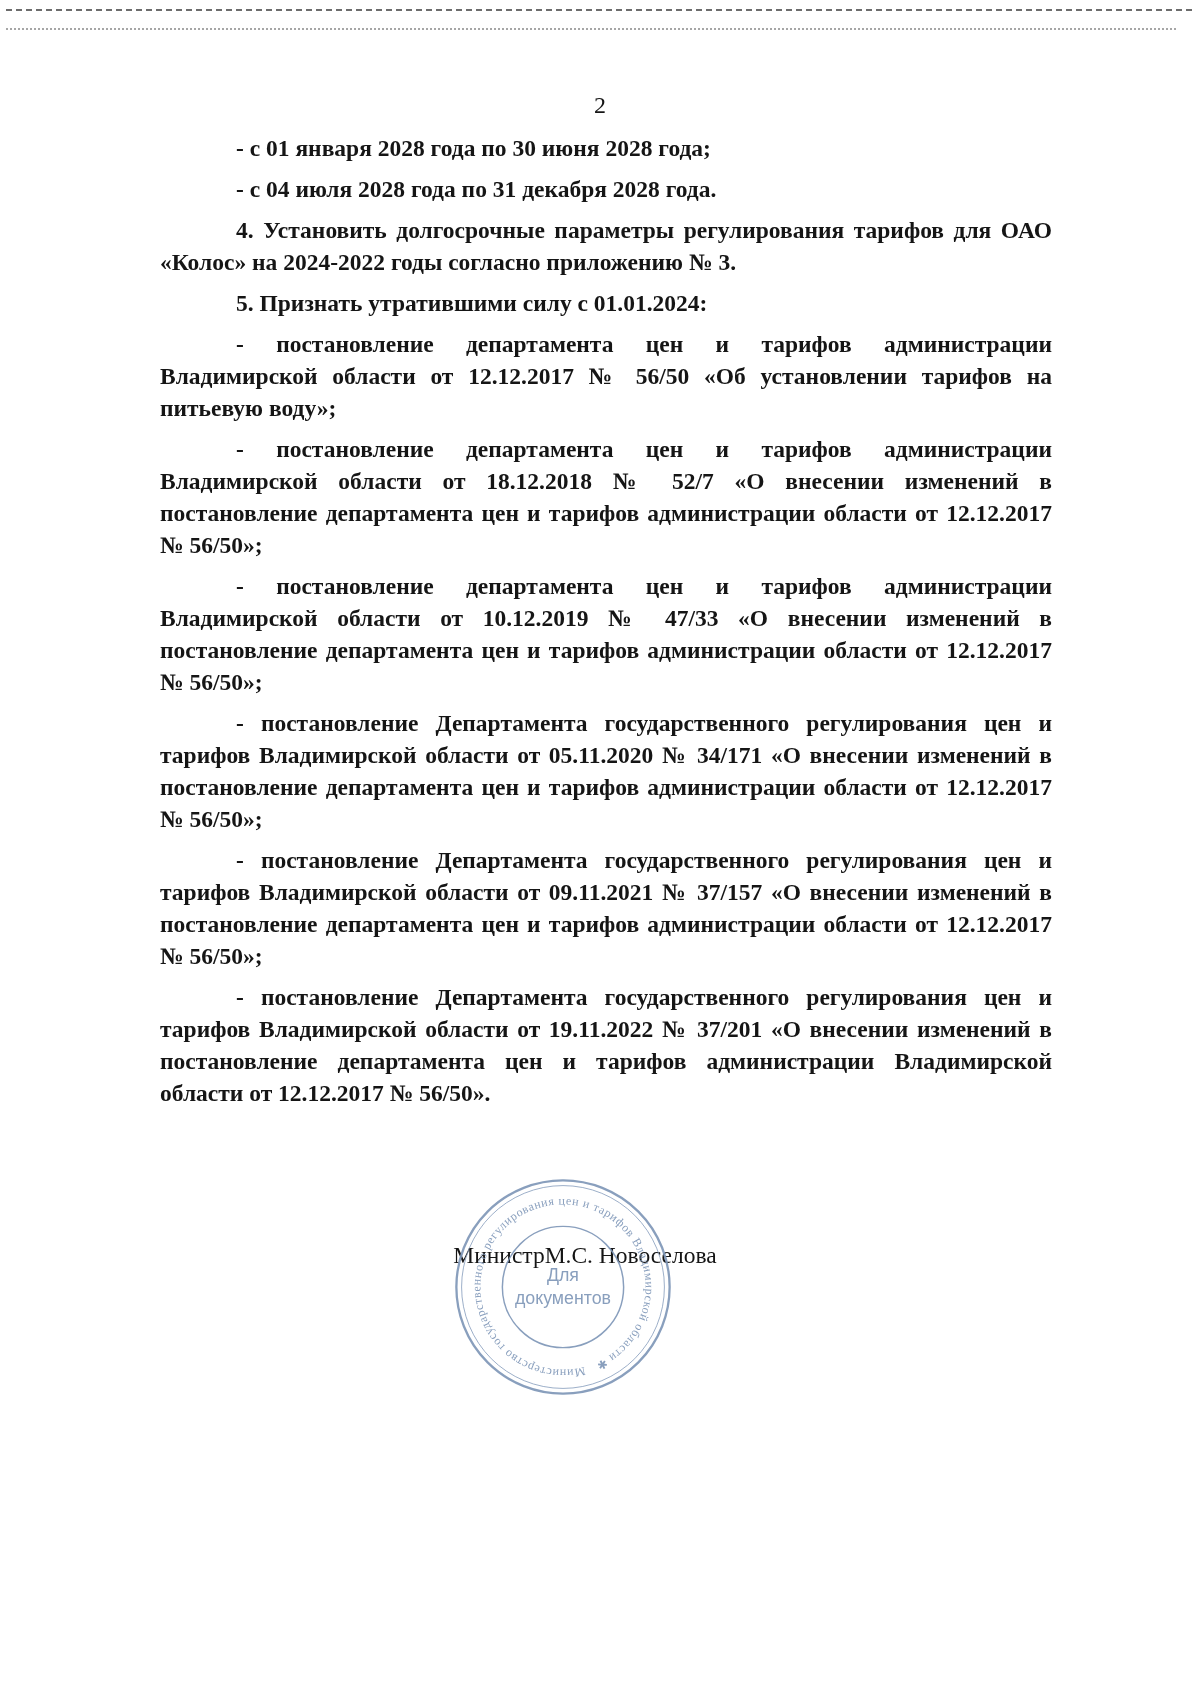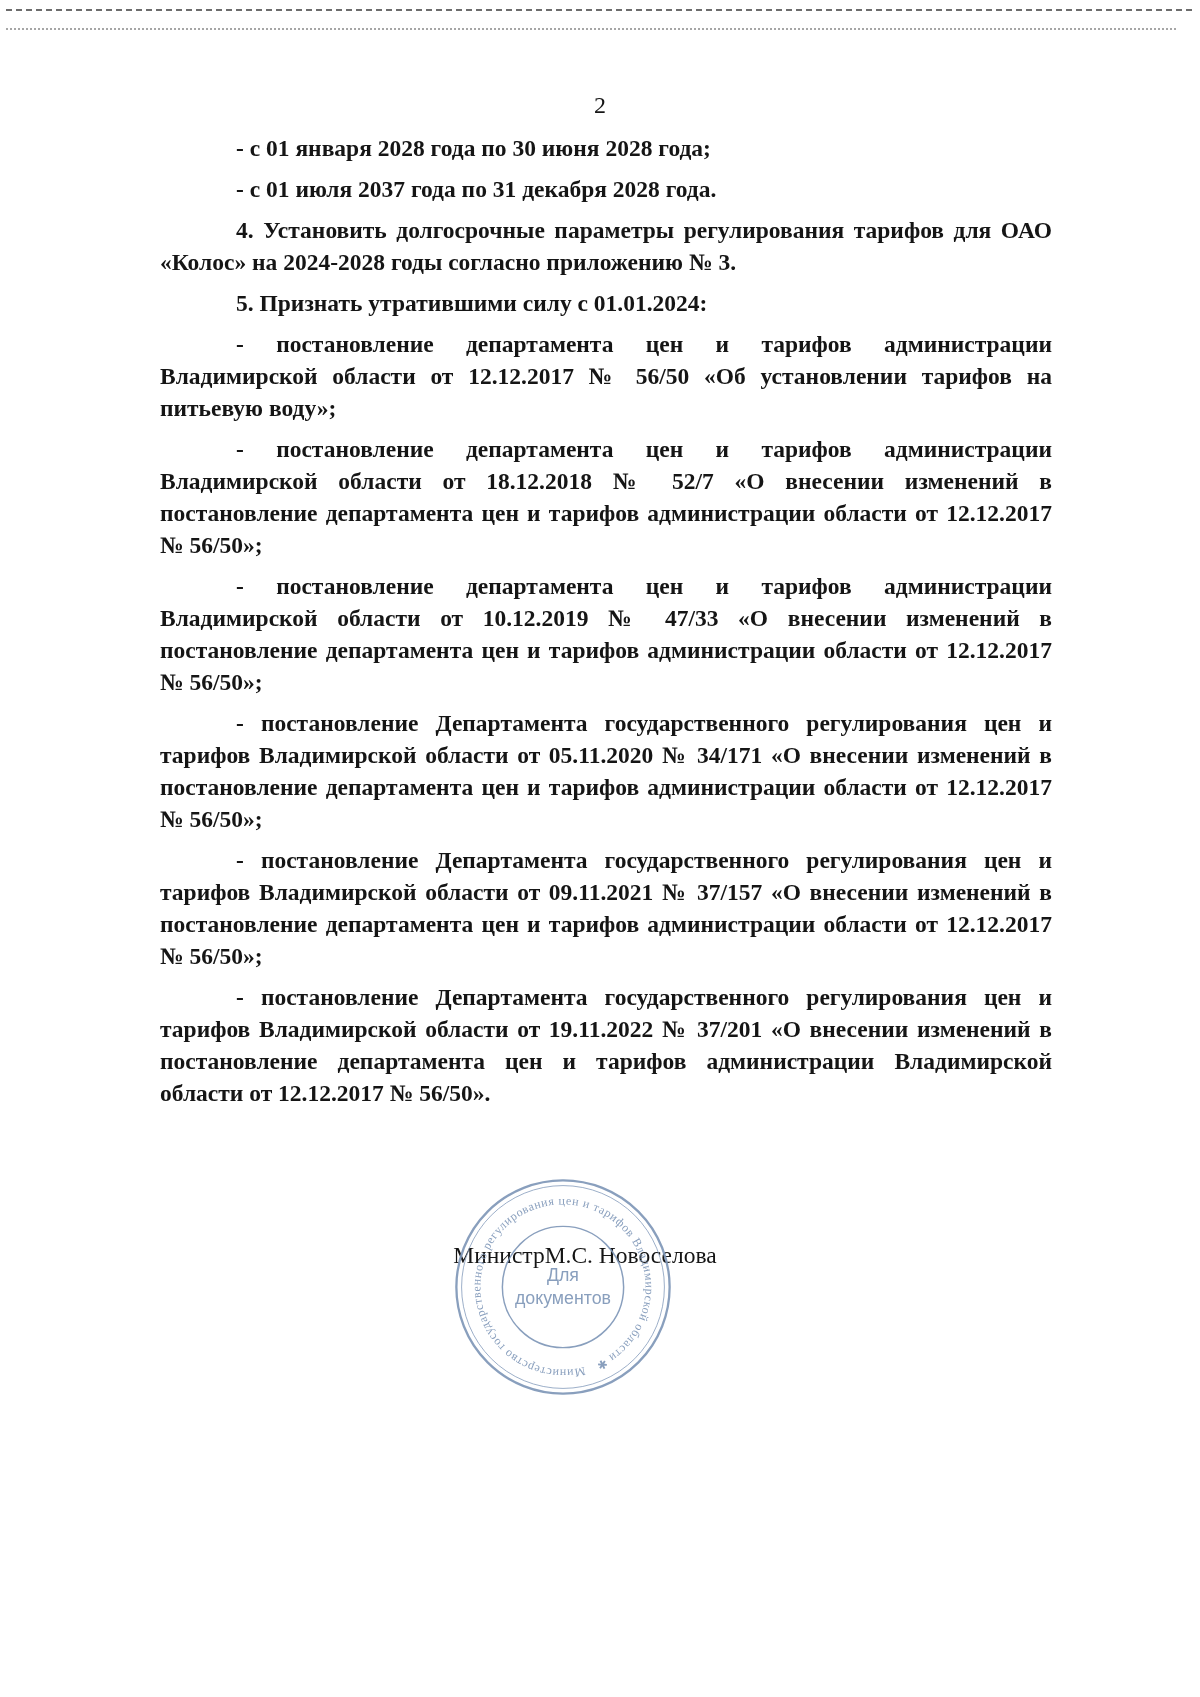--- a/index.html
+++ b/index.html
@@ -67,22 +67,22 @@
 </head>
 <body>
 
 <div class="scan-line scan-line-1"></div>
 <div class="scan-line scan-line-2"></div>
 
 <div class="page-number">2</div>
 
 <div class="content">
   <p>- с 01 января 2028 года по 30 июня 2028 года;</p>
-  <p>- с 01 июля 2037 года по 31 декабря 2028 года.</p>
-  <p>4. Установить долгосрочные параметры регулирования тарифов для ОАО «Колос» на 2024-2028 годы согласно приложению № 3.</p>
+  <p>- с 04 июля 2028 года по 31 декабря 2028 года.</p>
+  <p>4. Установить долгосрочные параметры регулирования тарифов для ОАО «Колос» на 2024-2022 годы согласно приложению № 3.</p>
   <p>5. Признать утратившими силу с 01.01.2024:</p>
   <p>- постановление департамента цен и тарифов администрации Владимирской области от 12.12.2017 № 56/50 «Об установлении тарифов на питьевую воду»;</p>
   <p>- постановление департамента цен и тарифов администрации Владимирской области от 18.12.2018 № 52/7 «О внесении изменений в постановление департамента цен и тарифов администрации области от 12.12.2017 № 56/50»;</p>
   <p>- постановление департамента цен и тарифов администрации Владимирской области от 10.12.2019 № 47/33 «О внесении изменений в постановление департамента цен и тарифов администрации области от 12.12.2017 № 56/50»;</p>
   <p>- постановление Департамента государственного регулирования цен и тарифов Владимирской области от 05.11.2020 № 34/171 «О внесении изменений в постановление департамента цен и тарифов администрации области от 12.12.2017 № 56/50»;</p>
   <p>- постановление Департамента государственного регулирования цен и тарифов Владимирской области от 09.11.2021 № 37/157 «О внесении изменений в постановление департамента цен и тарифов администрации области от 12.12.2017 № 56/50»;</p>
   <p>- постановление Департамента государственного регулирования цен и тарифов Владимирской области от 19.11.2022 № 37/201 «О внесении изменений в постановление департамента цен и тарифов администрации Владимирской области от 12.12.2017 № 56/50».</p>
 </div>
 
 <div class="signature-row">

